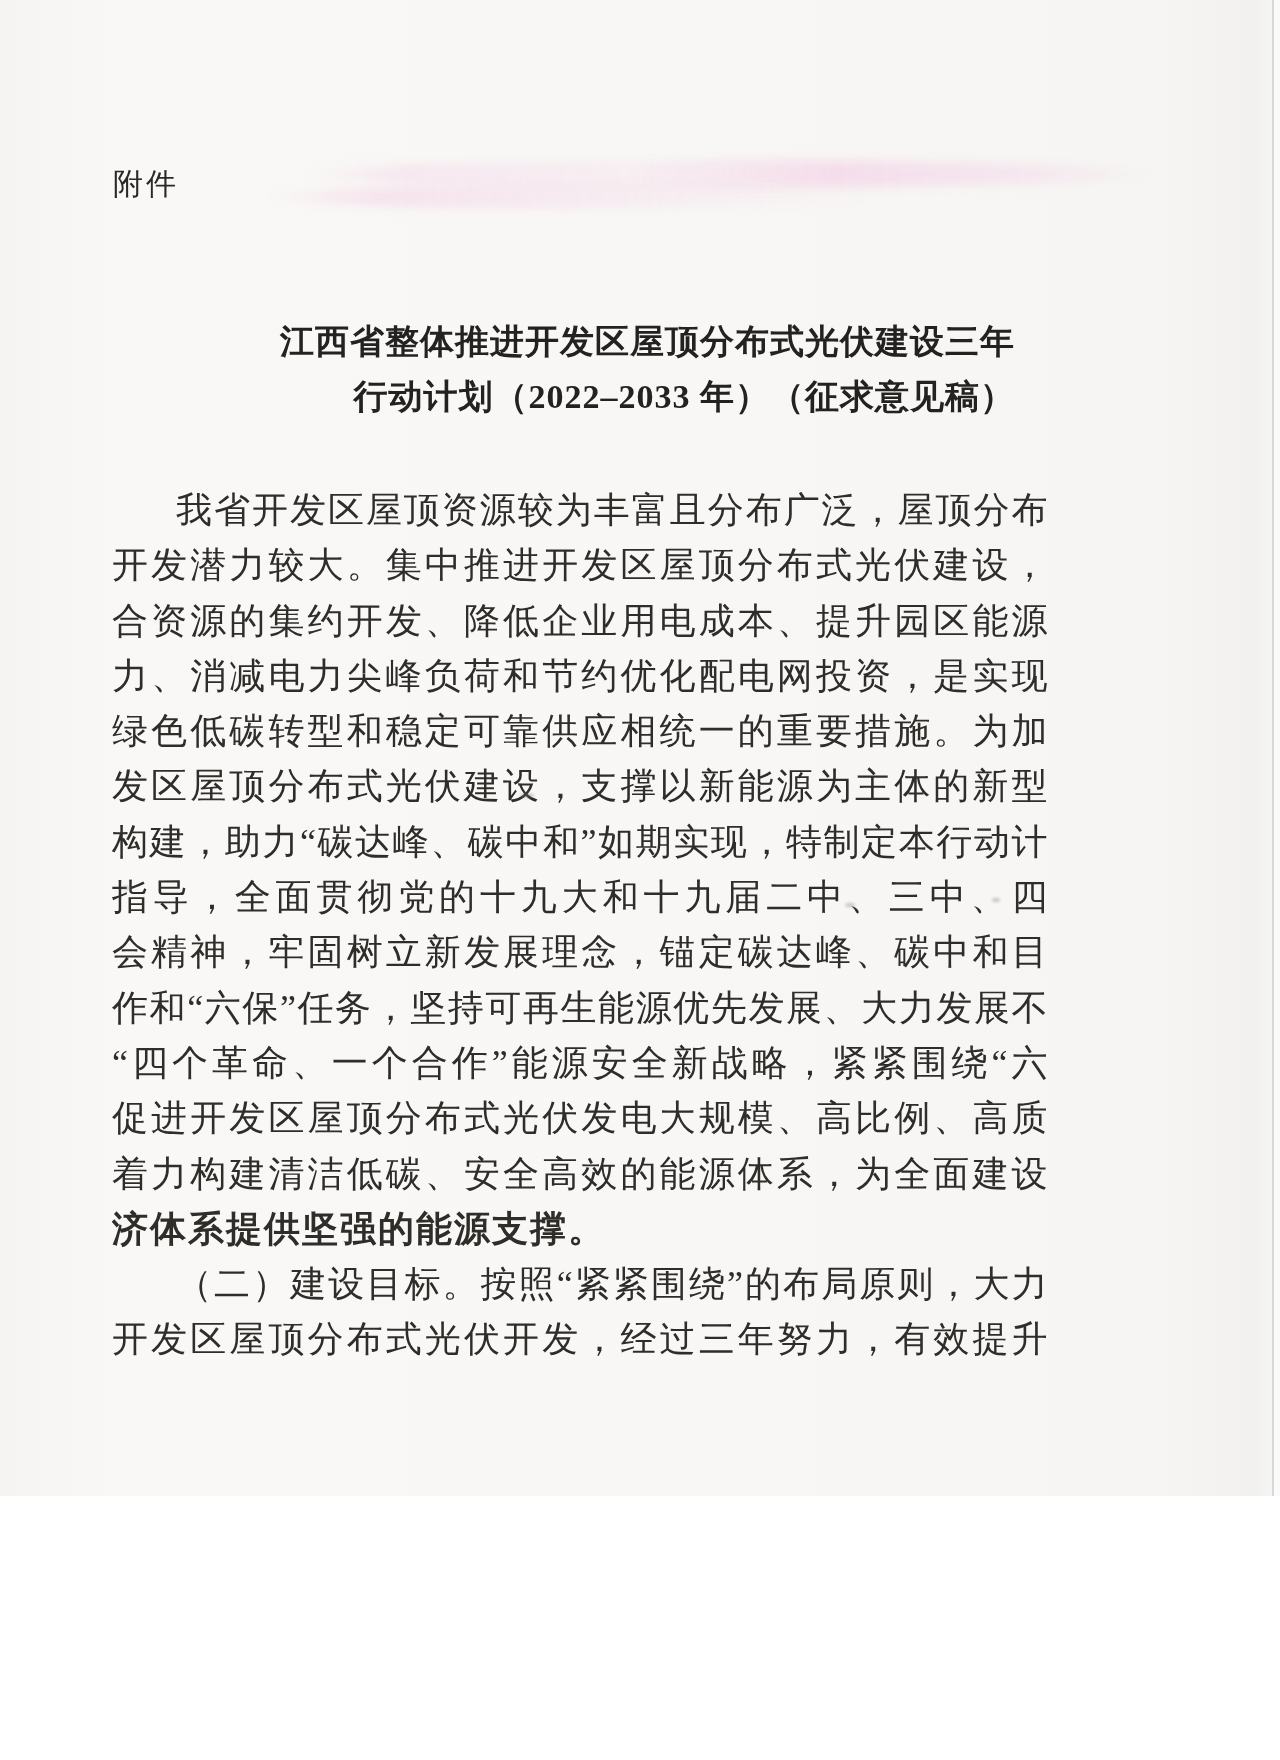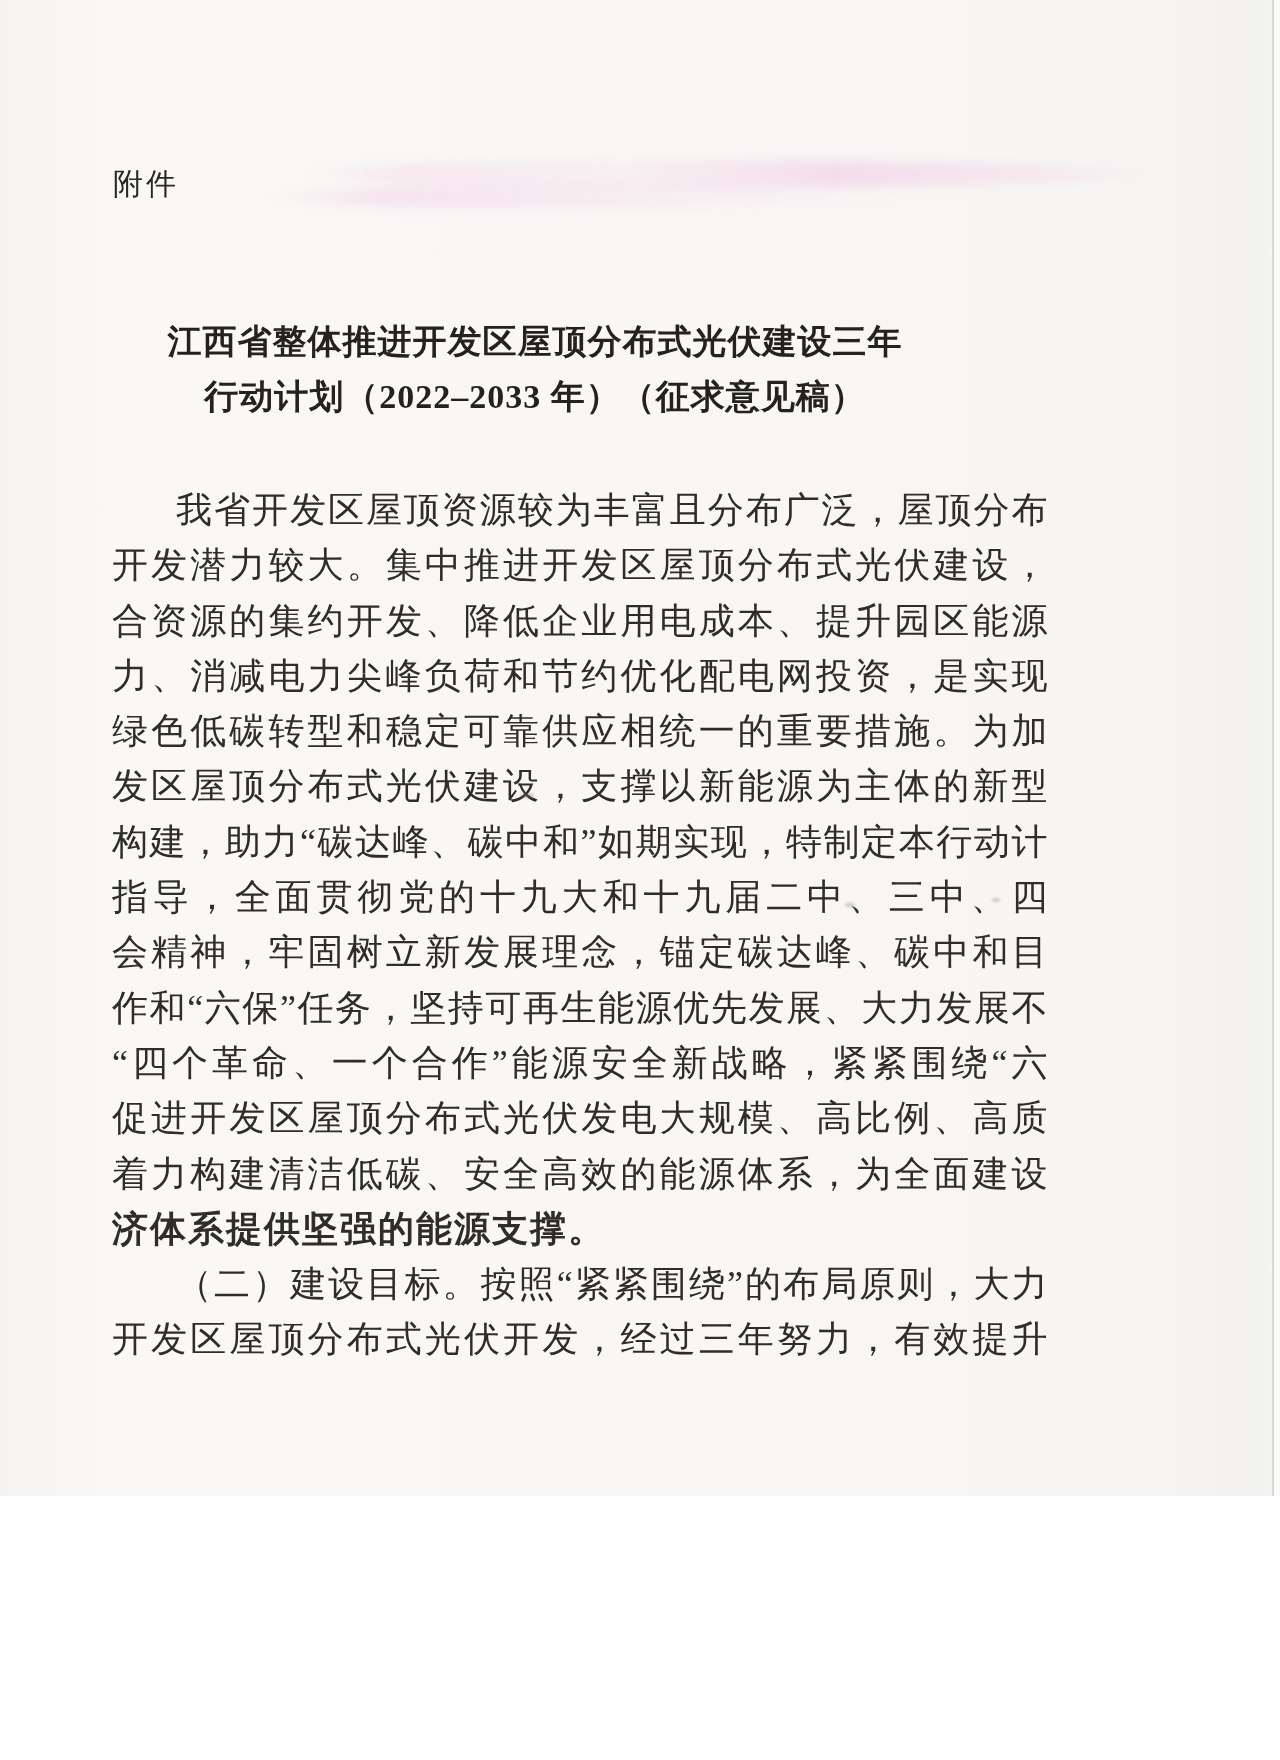--- a/index.html
+++ b/index.html
@@ -10,21 +10,21 @@
     font-family:"Liberation Serif", serif;
     color:#2c2b29;
     overflow:hidden;
   }
   .attachment{
     position:absolute;left:113px;top:164px;
     font-size:30px;letter-spacing:3px;color:#2a2927;
   }
   .title{
     position:absolute;left:55px;top:314px;width:960px;
-    text-align:center;font-weight:bold;font-size:34px;line-height:55px;
+    text-align:right;font-weight:bold;font-size:34px;line-height:55px;
     letter-spacing:1px;color:#232220;
   }
   .title .tline{white-space:nowrap;}
   .bodyblock{
     position:absolute;left:112px;top:483px;width:937px;
     font-size:36px;color:#2e2d2a;
   }
   .bline{
     height:55.3px;line-height:55.3px;
     letter-spacing:1.5px;

